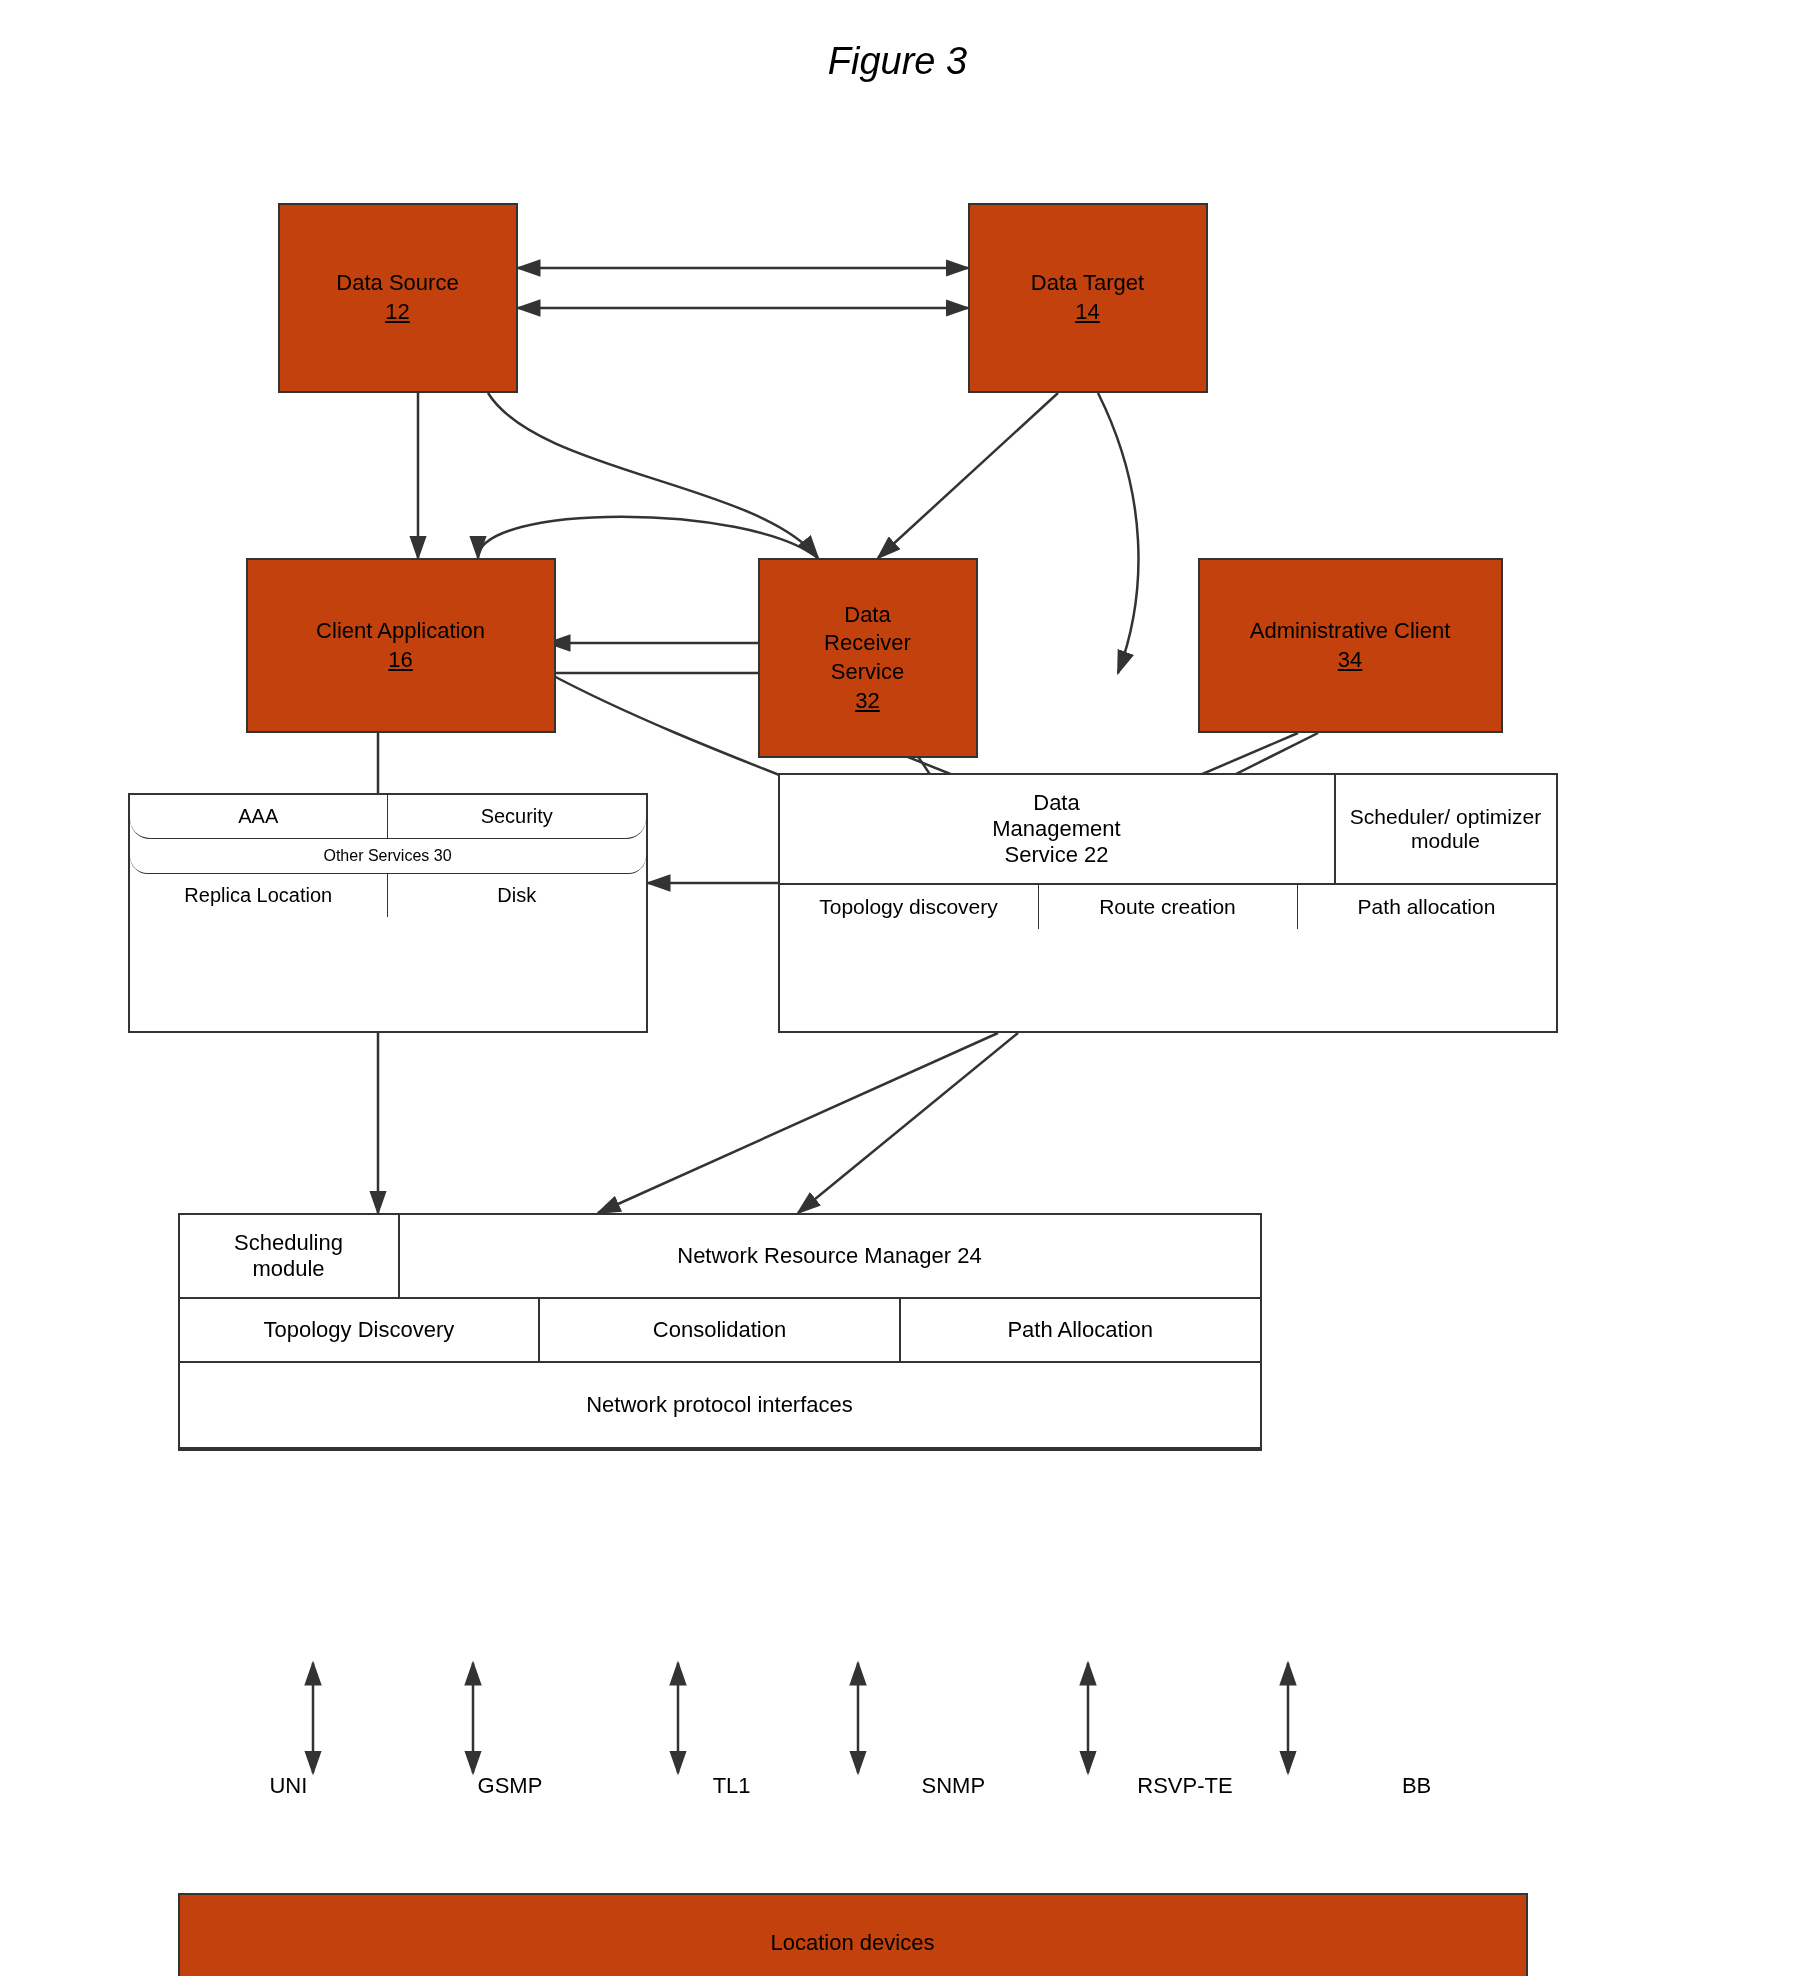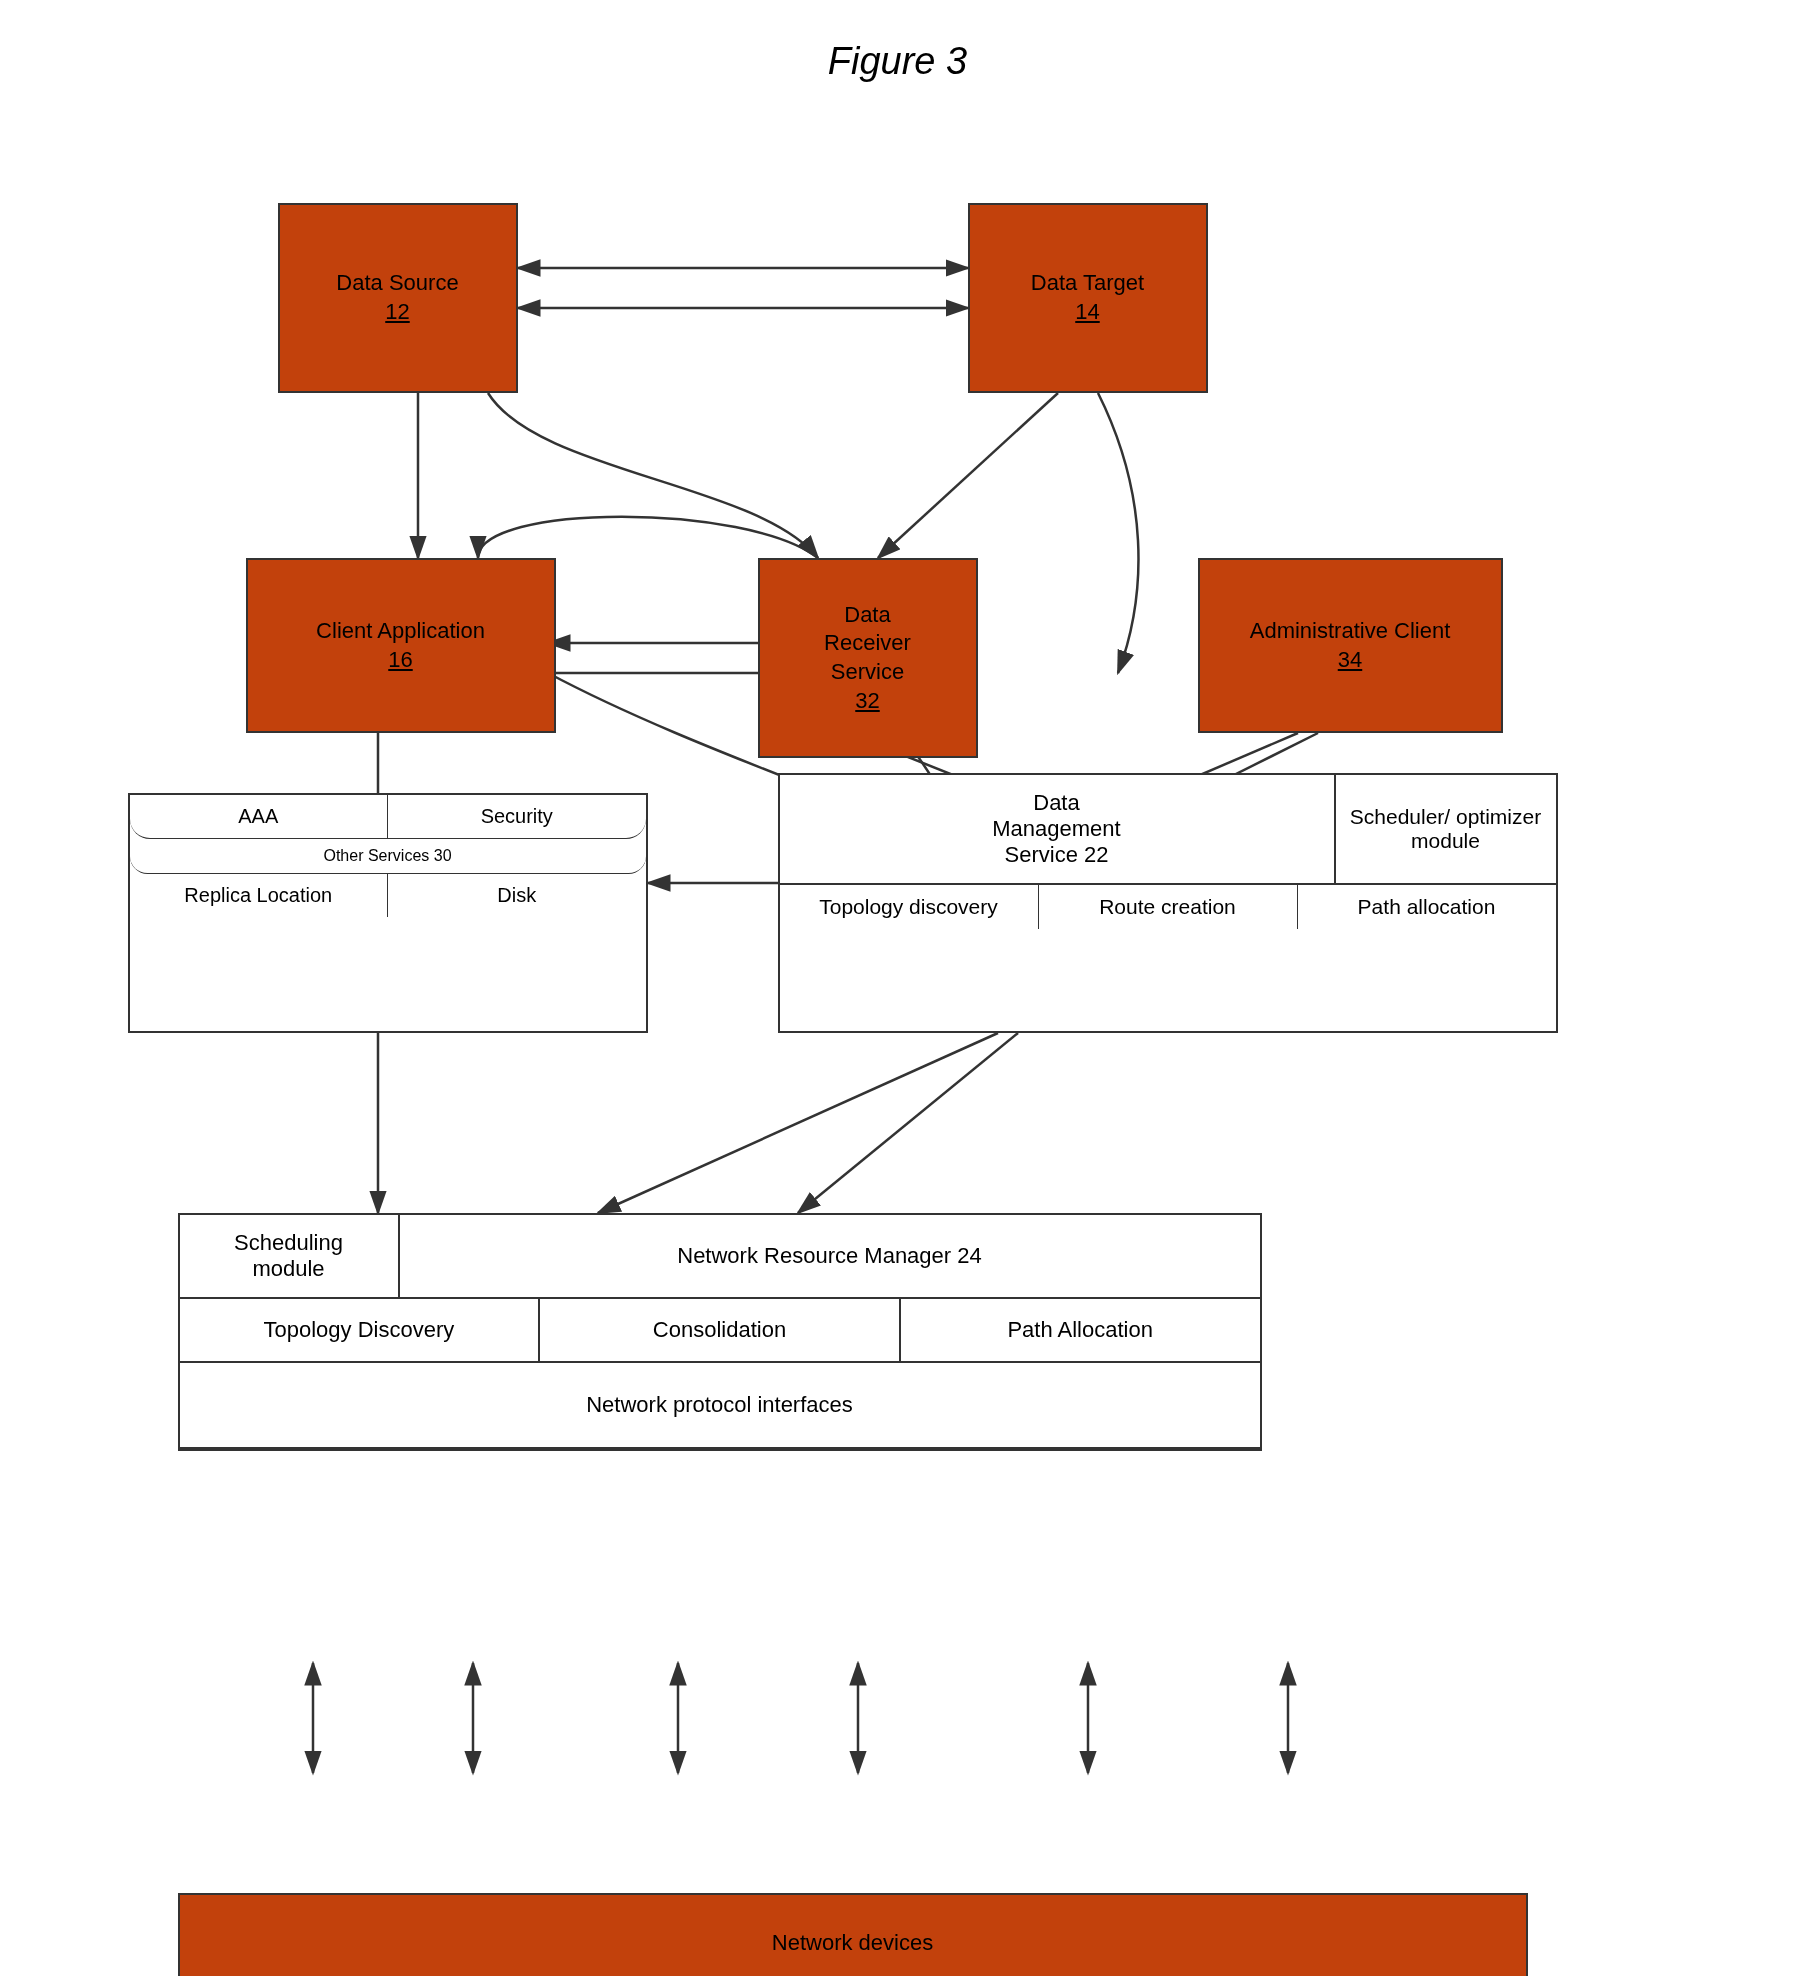--- a/index.html
+++ b/index.html
@@ -262,18 +262,26 @@
 
     <div class="nrm-middle">
       <div class="nrm-middle-cell">Topology Discovery</div>
       <div class="nrm-middle-cell">Consolidation</div>
       <div class="nrm-middle-cell" style="border-right:none;">Path Allocation</div>
     </div>
 
     <div class="nrm-protocol">Network protocol interfaces</div>
   </div>
 
+  <div style="position:absolute; top:1660px; left:80px; width:1350px; display:flex; justify-content:space-around;">
+    <div style="font-size:22px; text-align:center; width:120px;">UNI</div>
+    <div style="font-size:22px; text-align:center; width:120px;">GSMP</div>
+    <div style="font-size:22px; text-align:center; width:120px;">TL1</div>
+    <div style="font-size:22px; text-align:center; width:120px;">SNMP</div>
+    <div style="font-size:22px; text-align:center; width:140px;">RSVP-TE</div>
+    <div style="font-size:22px; text-align:center; width:120px;">BB</div>
+  </div>
 
   <div class="box" style="left:80px; top:1780px; width:1350px; height:100px;">
-    <span>Network devices</span>
+    <span>Location devices</span>
   </div>
 
 </div>
 
 </body></html>

